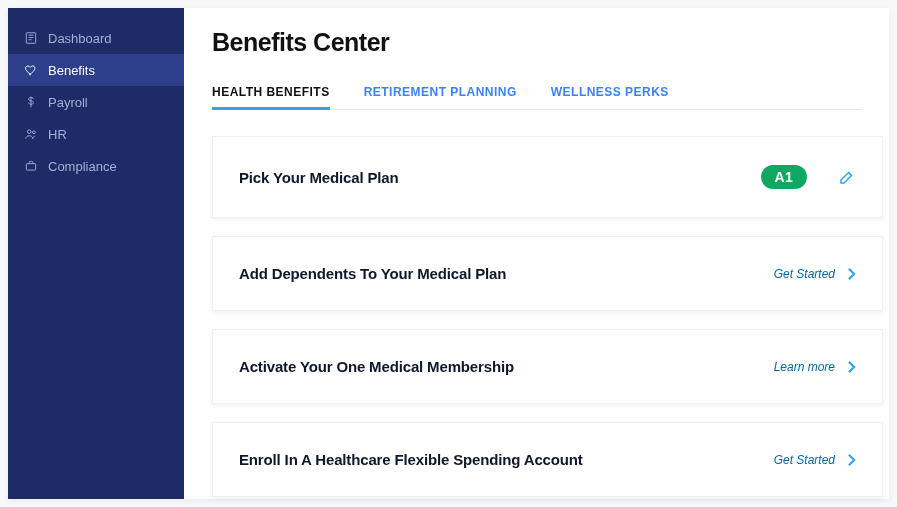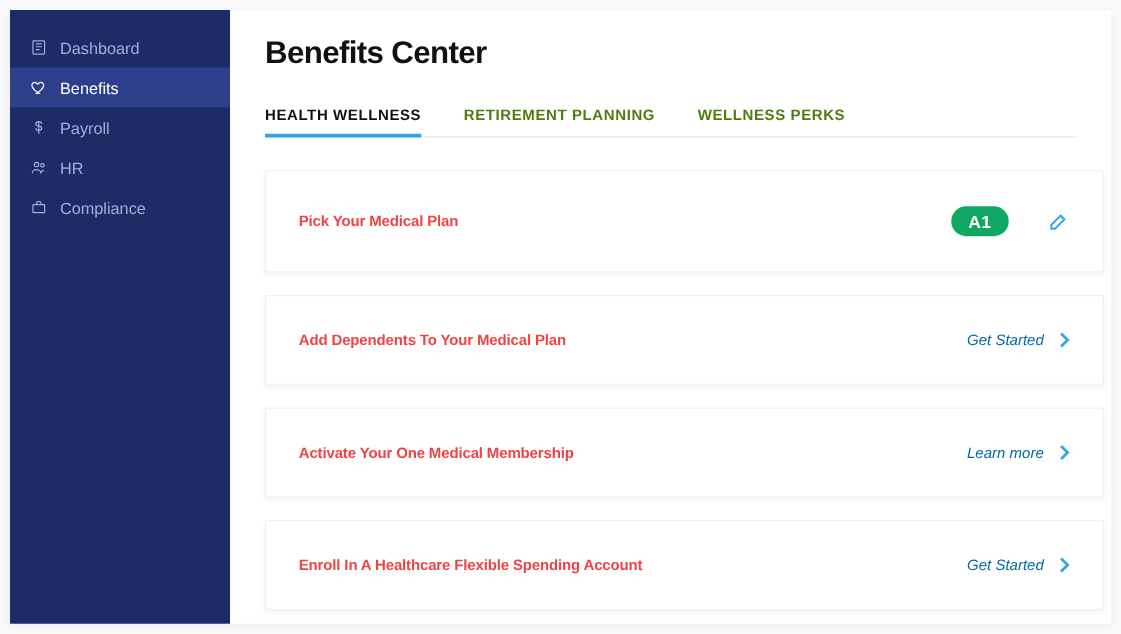--- a/index.html
+++ b/index.html
@@ -61,21 +61,21 @@
     .tabs {
       display: flex;
       gap: 34px;
       border-bottom: 1px solid #e5e7eb;
       margin-bottom: 26px;
     }
     .tab {
       font-size: 12px;
       font-weight: 700;
       letter-spacing: 0.04em;
-      color: #4d7c0f;
+      color: #3b82f6;
       padding: 0 0 10px 0;
       cursor: pointer;
       position: relative;
     }
     .tab.active {
       color: #111;
     }
     .tab.active::after {
       content: "";
       position: absolute;
@@ -92,23 +92,23 @@
       background: #fff;
       border: 1px solid #eef0f2;
       box-shadow: 0 2px 5px rgba(0,0,0,0.06);
       padding: 28px 26px;
       display: flex;
       align-items: center;
       justify-content: space-between;
       margin-right: -22px;
     }
     .card-title {
-      font-size: 12px;
+      font-size: 15px;
       font-weight: 800;
-      color: #ef4444;
+      color: #0f172a;
       letter-spacing: -0.01em;
     }
     .card-right {
       display: flex;
       align-items: center;
       gap: 31px;
     }
     .badge {
       background: #0fa862;
       color: #fff;
@@ -186,21 +186,21 @@
       </span>
       <span>Compliance</span>
     </div>
   </nav>
 
   <main class="main">
     <h1 class="page-title">Benefits Center</h1>
 
     <div class="tabs">
       <div class="tab active">
-        <span>HEALTH WELLNESS</span>
+        <span>HEALTH BENEFITS</span>
       </div>
       <div class="tab">
         <span>RETIREMENT PLANNING</span>
       </div>
       <div class="tab">
         <span>WELLNESS PERKS</span>
       </div>
     </div>
 
     <div class="cards">

